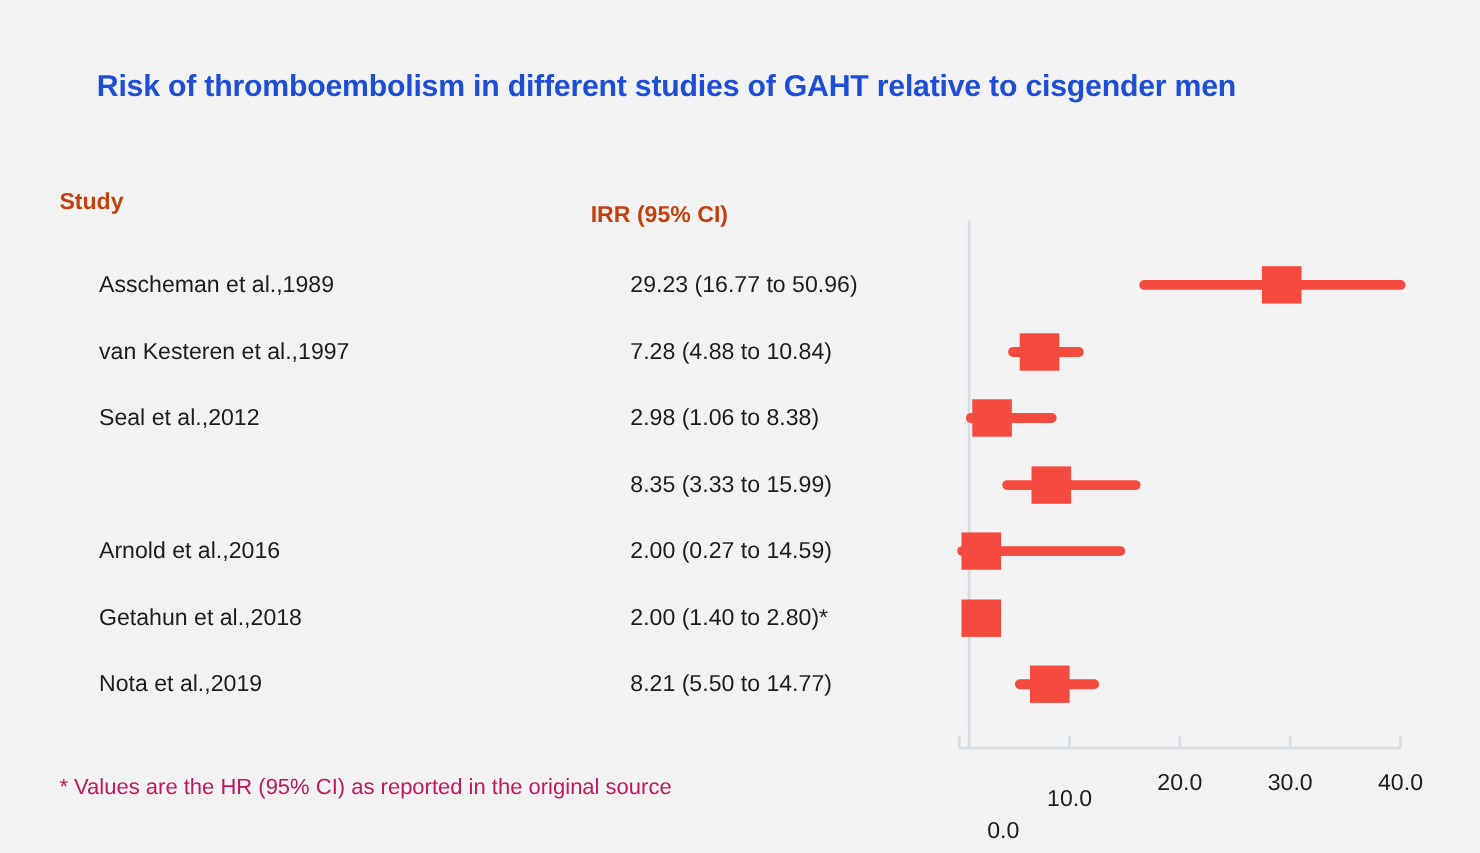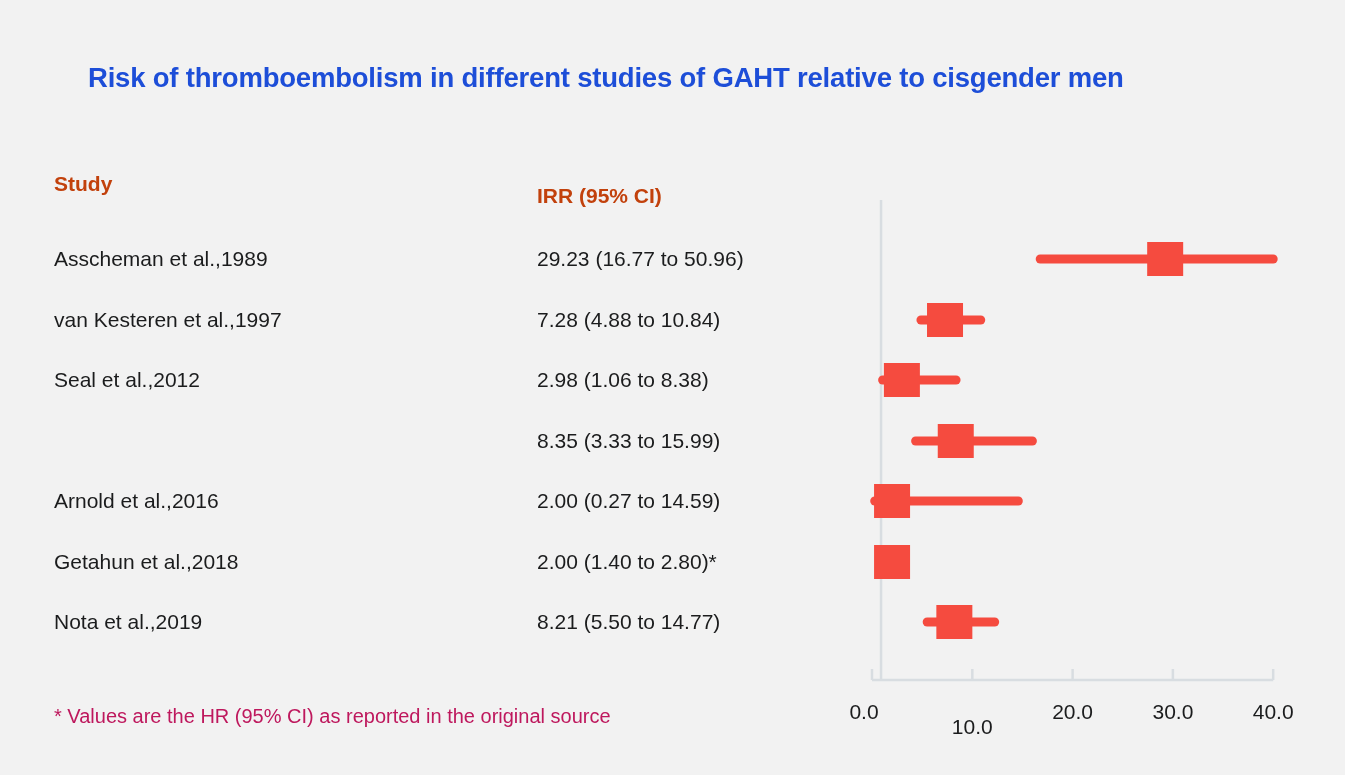--- a/index.html
+++ b/index.html
@@ -57,20 +57,21 @@
   }
   .row .study-label,
   .row .irr-label {
     position: absolute;
     top: 0;
     font-size: 21px;
     font-weight: normal;
     color: #1b1c1d;
     white-space: nowrap;
     line-height: 34px;
+    margin-left: 36px;
   }
   .row .study-label { left: 54px; }
   .row .irr-label   { left: 537px; }
 
   
   .footnote {
     position: absolute;
     left: 54px;
     top: 705px;
     font-size: 20px;
@@ -176,20 +177,20 @@
           <rect x="874.06" y="545" width="36" height="34" fill="#f54b3f"></rect>
         </g>
         <g>
           <line x1="927.165" x2="994.6668999999999" y1="622" y2="622" stroke="#f54b3f" stroke-width="9" stroke-linecap="round"></line>
           <rect x="936.3463" y="605" width="36" height="34" fill="#f54b3f"></rect>
         </g>
       </svg>
   </div>
 
   <div id="xticks-layer">
-      <div class="axis-tick-label" style="left: 864px;">0.0</div>
+      <div class="axis-tick-label" style="left: 912px; margin-top: 44px;">0.0</div>
       <div class="axis-tick-label" style="left: 972.3px; margin-top: 15px;">10.0</div>
       <div class="axis-tick-label" style="left: 1072.6px;">20.0</div>
       <div class="axis-tick-label" style="left: 1172.9px;">30.0</div>
       <div class="axis-tick-label" style="left: 1273.2px;">40.0</div>
     </div>
 
 </div>
 
 </body></html>

